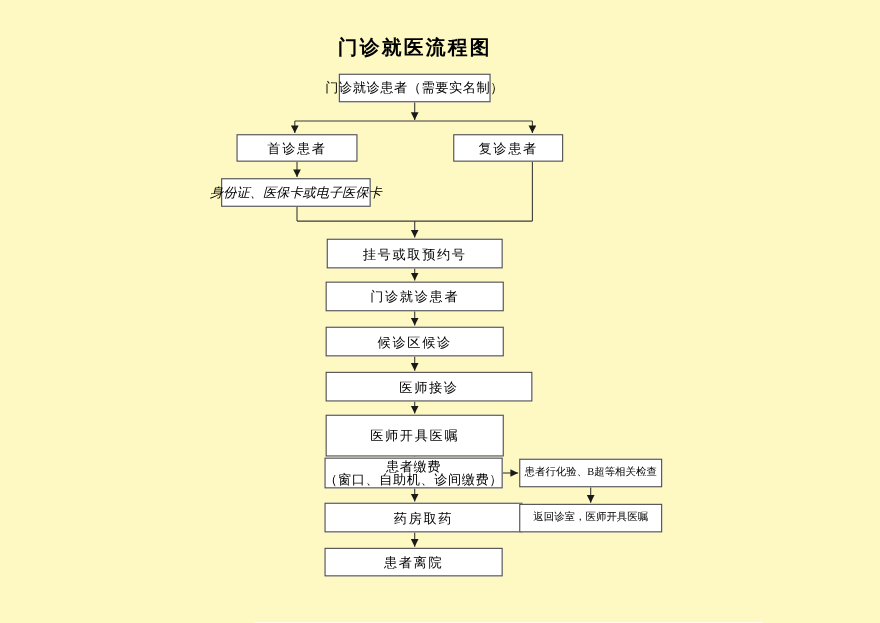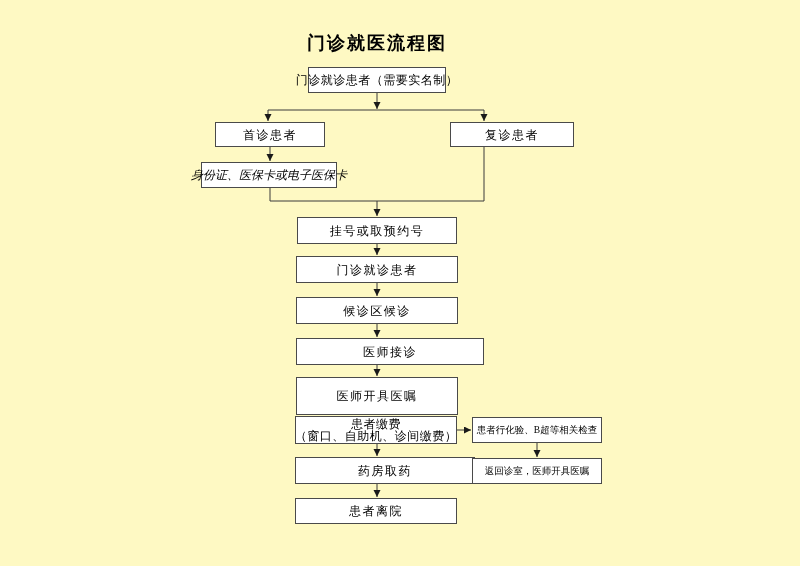--- a/index.html
+++ b/index.html
@@ -49,21 +49,21 @@
     line-height: 12px;
     white-space: nowrap;
   }
   .node.tight {
     font-size: 9.5px;
     letter-spacing: 0px;
   }
   
   #n-start         { left: 308px; top:  67px; width: 138px; height: 26px; letter-spacing: 0.5px; }
   #n-first-visit   { left: 215px; top: 122px; width: 110px; height: 25px; }
-  #n-return-visit  { left: 450px; top: 122px; width: 124px; height: 25px; }
+  #n-return-visit  { left: 412px; top: 122px; width: 100px; height: 25px; }
   #n-id-card       { left: 201px; top: 162px; width: 136px; height: 26px; letter-spacing: 0; font-style: italic; }
   #n-register      { left: 297px; top: 217px; width: 160px; height: 27px; }
   #n-triage        { left: 296px; top: 256px; width: 162px; height: 27px; }
   #n-waiting       { left: 296px; top: 297px; width: 162px; height: 27px; }
   #n-consult       { left: 296px; top: 338px; width: 188px; height: 27px; }
   #n-orders        { left: 296px; top: 377px; width: 162px; height: 38px; }
   #n-payment       { left: 295px; top: 416px; width: 162px; height: 28px; line-height: 12.5px; letter-spacing: 0.5px; }
   #n-tests         { left: 472px; top: 417px; width: 130px; height: 26px; }
   #n-pharmacy      { left: 295px; top: 457px; width: 180px; height: 27px; }
   #n-return-clinic { left: 472px; top: 458px; width: 130px; height: 26px; }

